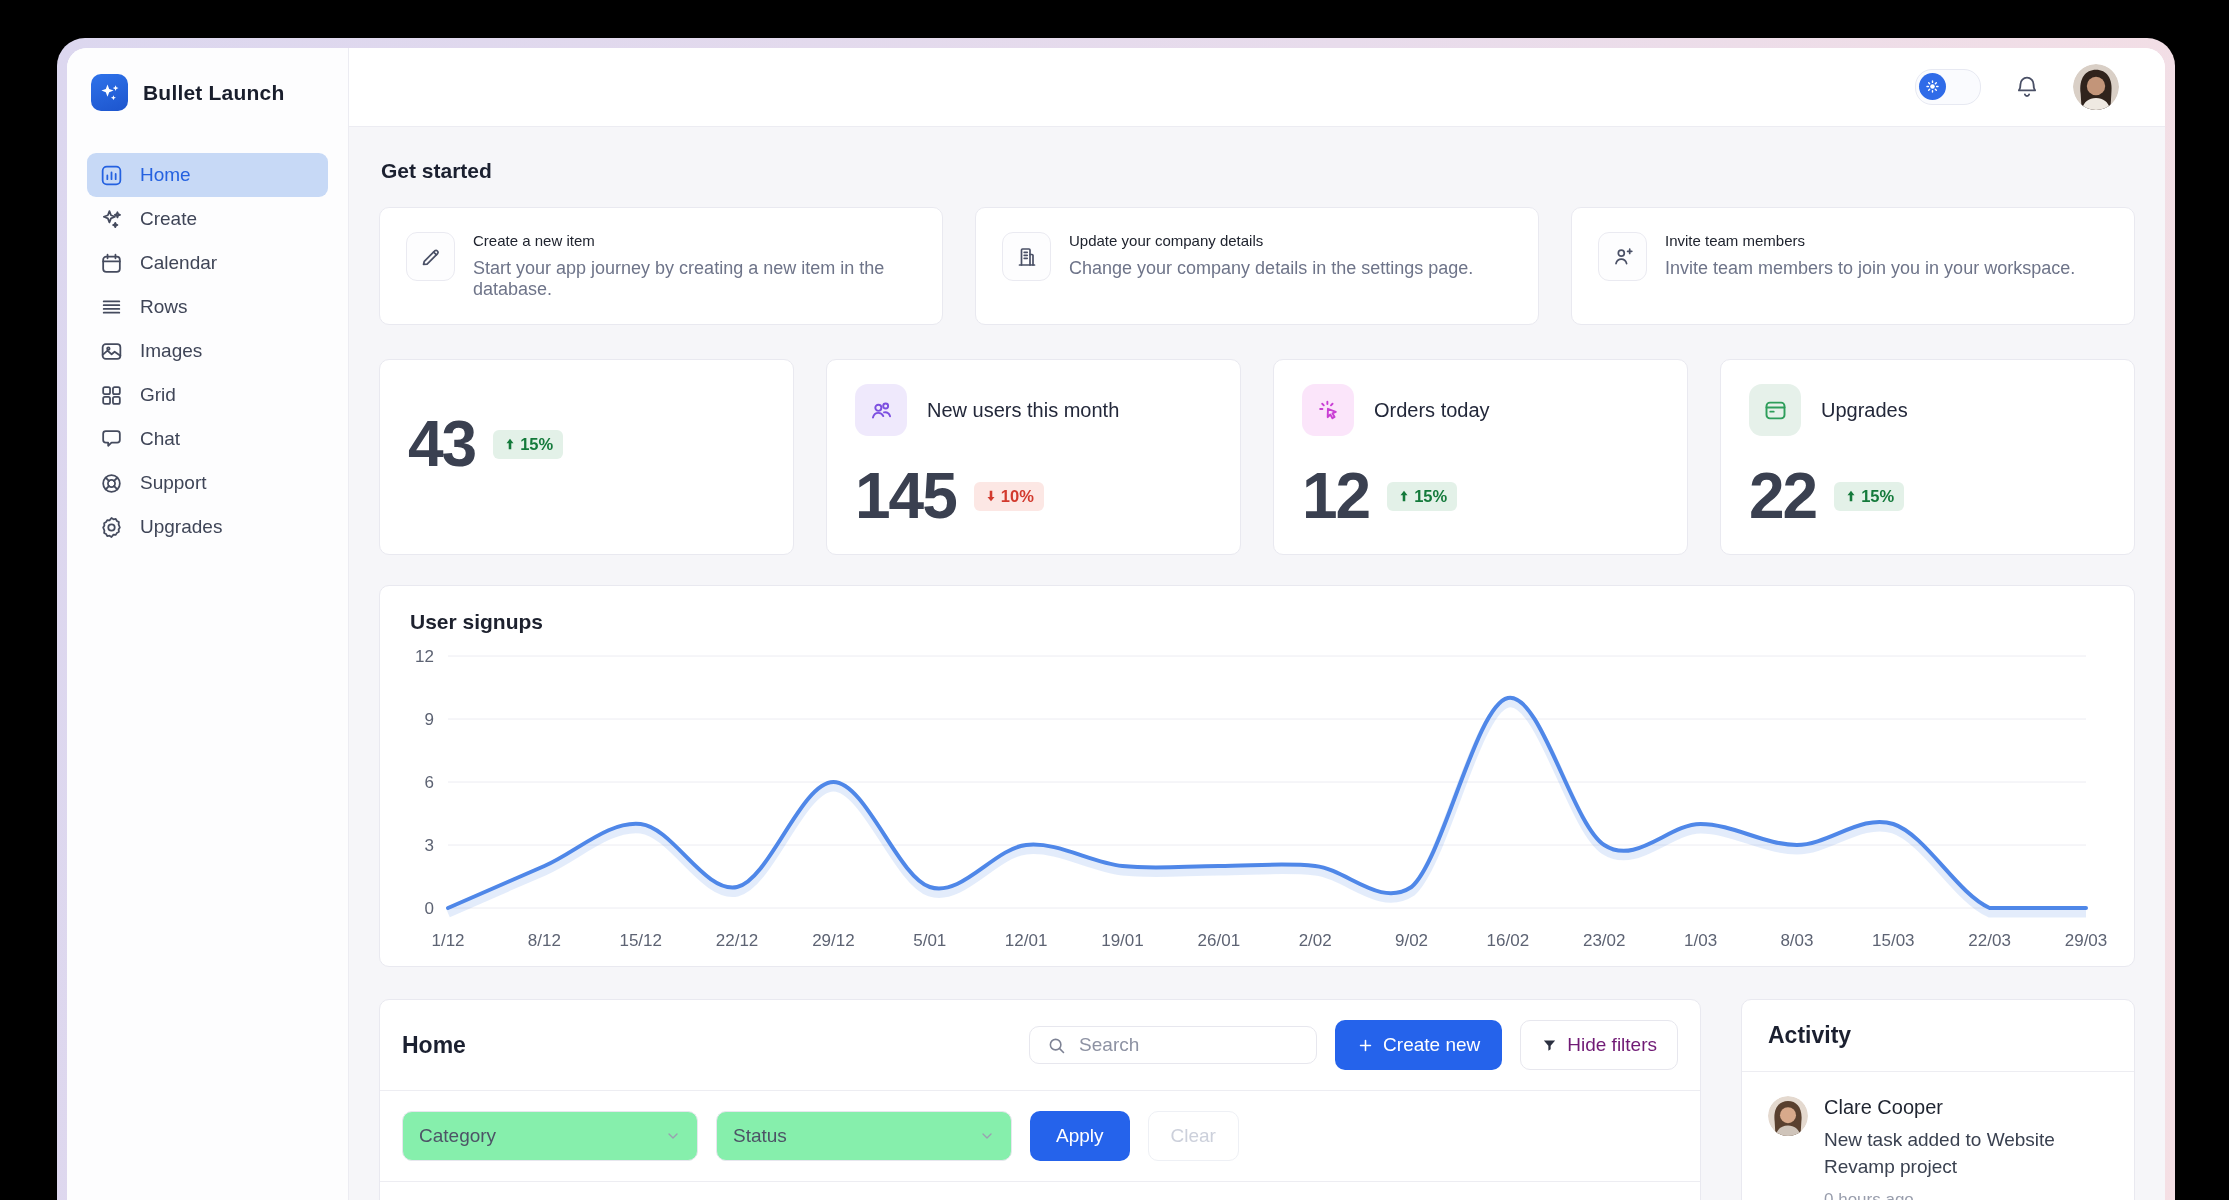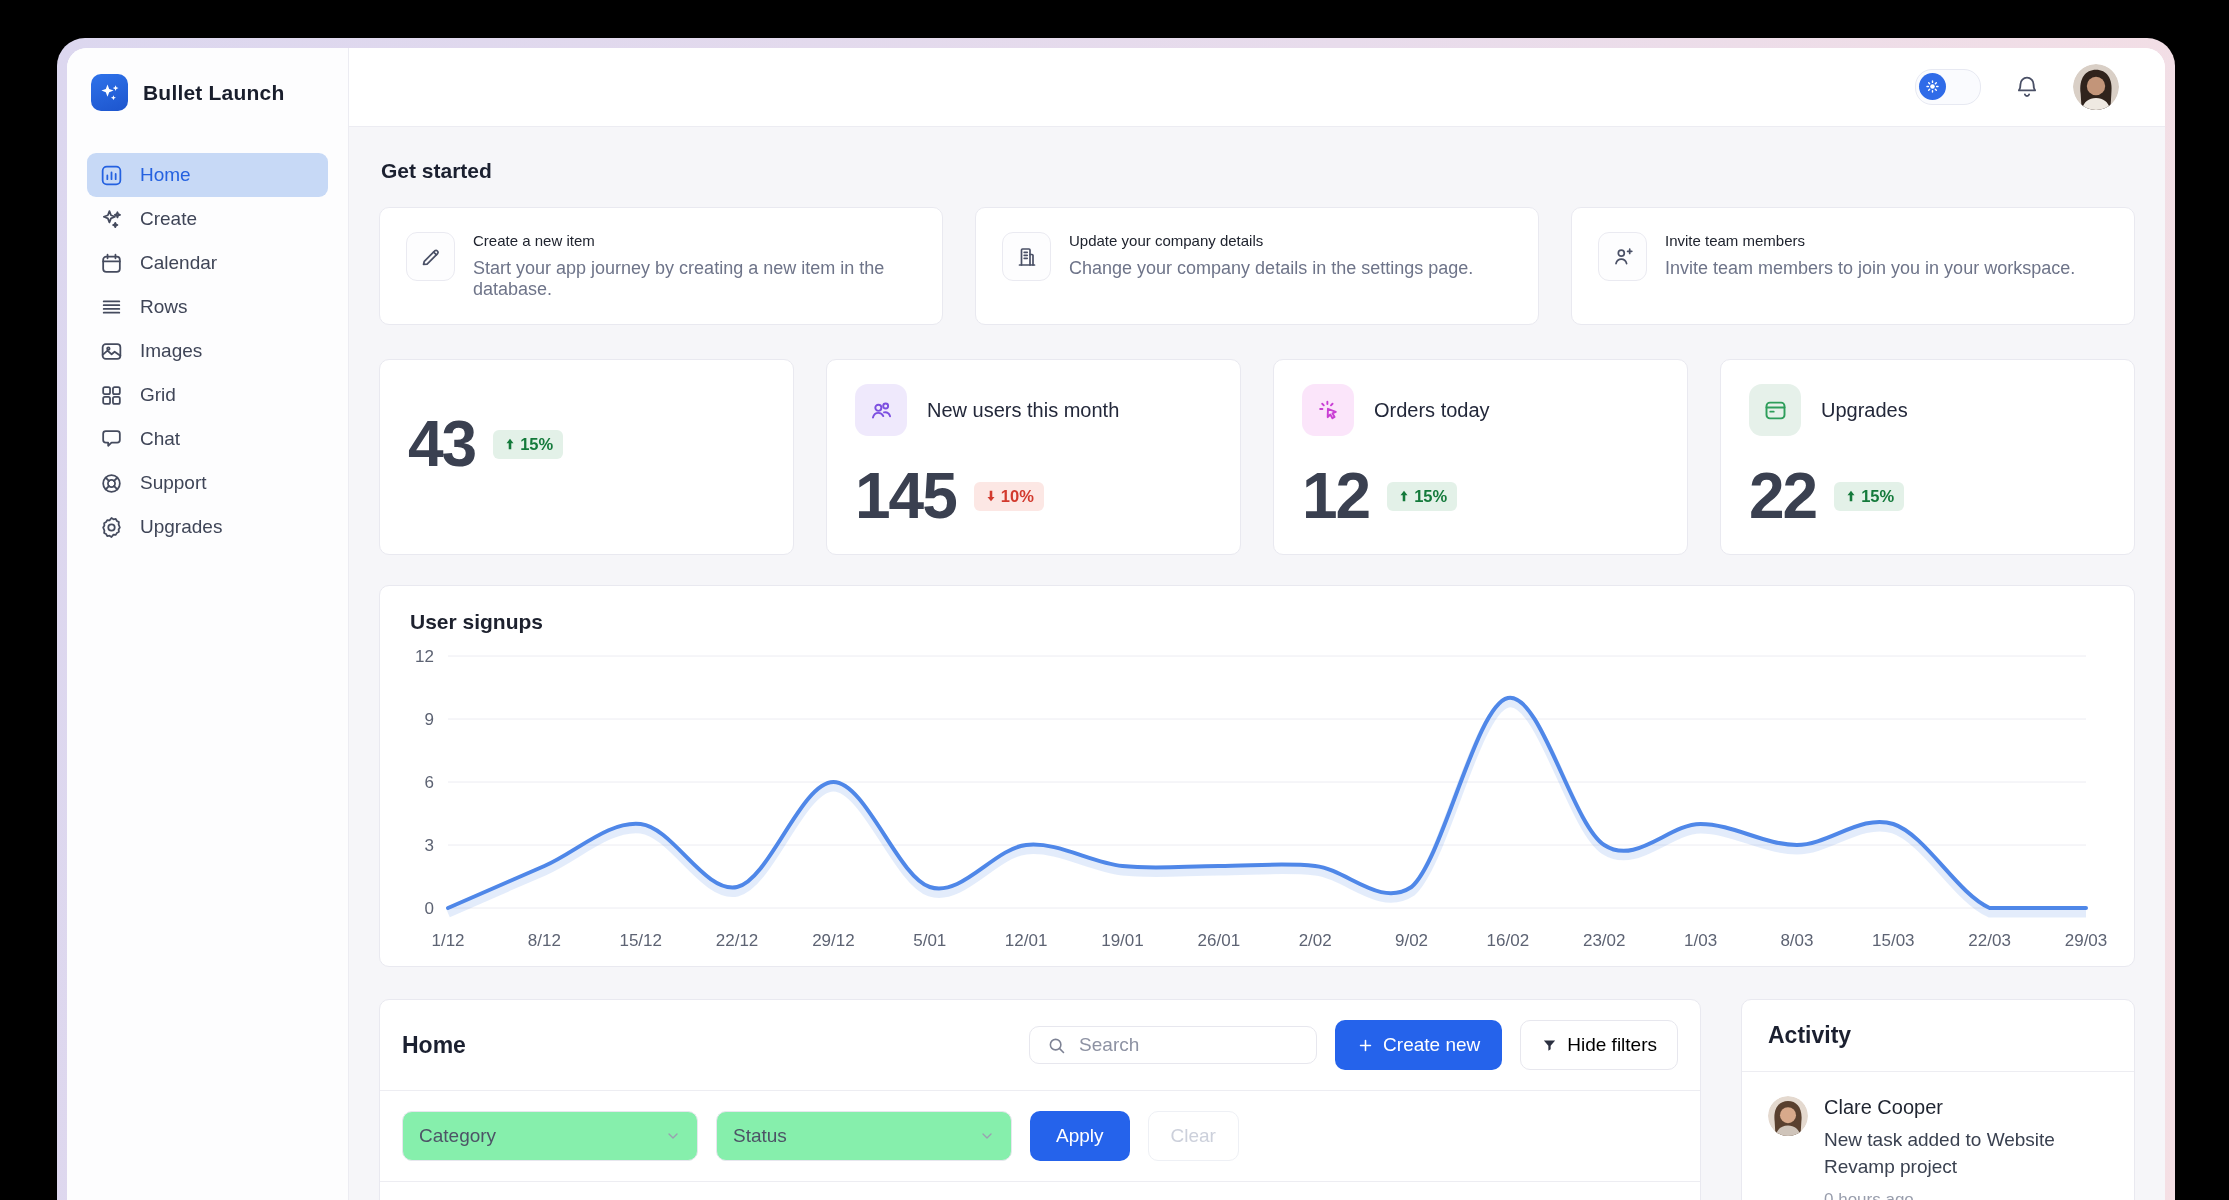--- a/index.html
+++ b/index.html
@@ -93,21 +93,21 @@
   .search-box{display:flex;align-items:center;gap:10px;width:288px;height:38px;border:1px solid #e7e7ee;
     border-radius:10px;background:#fff;padding:0 16px;box-sizing:border-box;color:#7d8294;}
   .search-box svg{width:21px;height:21px;flex:none;}
   .search-box input{border:none;outline:none;font-size:19px;color:#2a2f3c;width:100%;background:transparent;
     font-family:inherit;}
   .search-box input::placeholder{color:#8d92a3;}
   .btn{display:inline-flex;align-items:center;justify-content:center;gap:9px;height:50px;border-radius:10px;
     font-size:19px;font-family:inherit;cursor:pointer;box-sizing:border-box;}
   .btn svg{flex:none;}
   .btn-primary{background:#2563eb;color:#fff;border:none;padding:0 22px;font-weight:500;}
-  .btn-ghost{background:#fff;color:#000000;border:1px solid #e7e7ee;padding:0 20px;font-weight:500;text-align:center;}
+  .btn-ghost{background:#fff;color:#701a75;border:1px solid #e7e7ee;padding:0 20px;font-weight:500;text-align:center;}
   .divider{height:1px;background:#ededf2;}
   .filters-row{display:flex;align-items:center;gap:18px;padding:20px 22px;}
   .select{width:296px;height:50px;border:1px solid #e7e7ee;border-radius:10px;background:#86efac;
     display:flex;align-items:center;justify-content:space-between;padding:0 16px;box-sizing:border-box;
     font-size:19px;color:#4d5366;cursor:pointer;}
   .select .chev{color:#9aa0b0;display:flex;}
   .select .chev svg{width:16px;height:16px;}
   .btn-apply{padding:0 26px;}
   .btn-disabled{background:#fff;border:1px solid #eef0f5;color:#ccd0db;padding:0 22px;font-weight:500;cursor:default;}
   .thead,.trow{display:grid;grid-template-columns:31.5% 31.5% 37%;padding:0 20px;align-items:center;box-sizing:border-box;}

